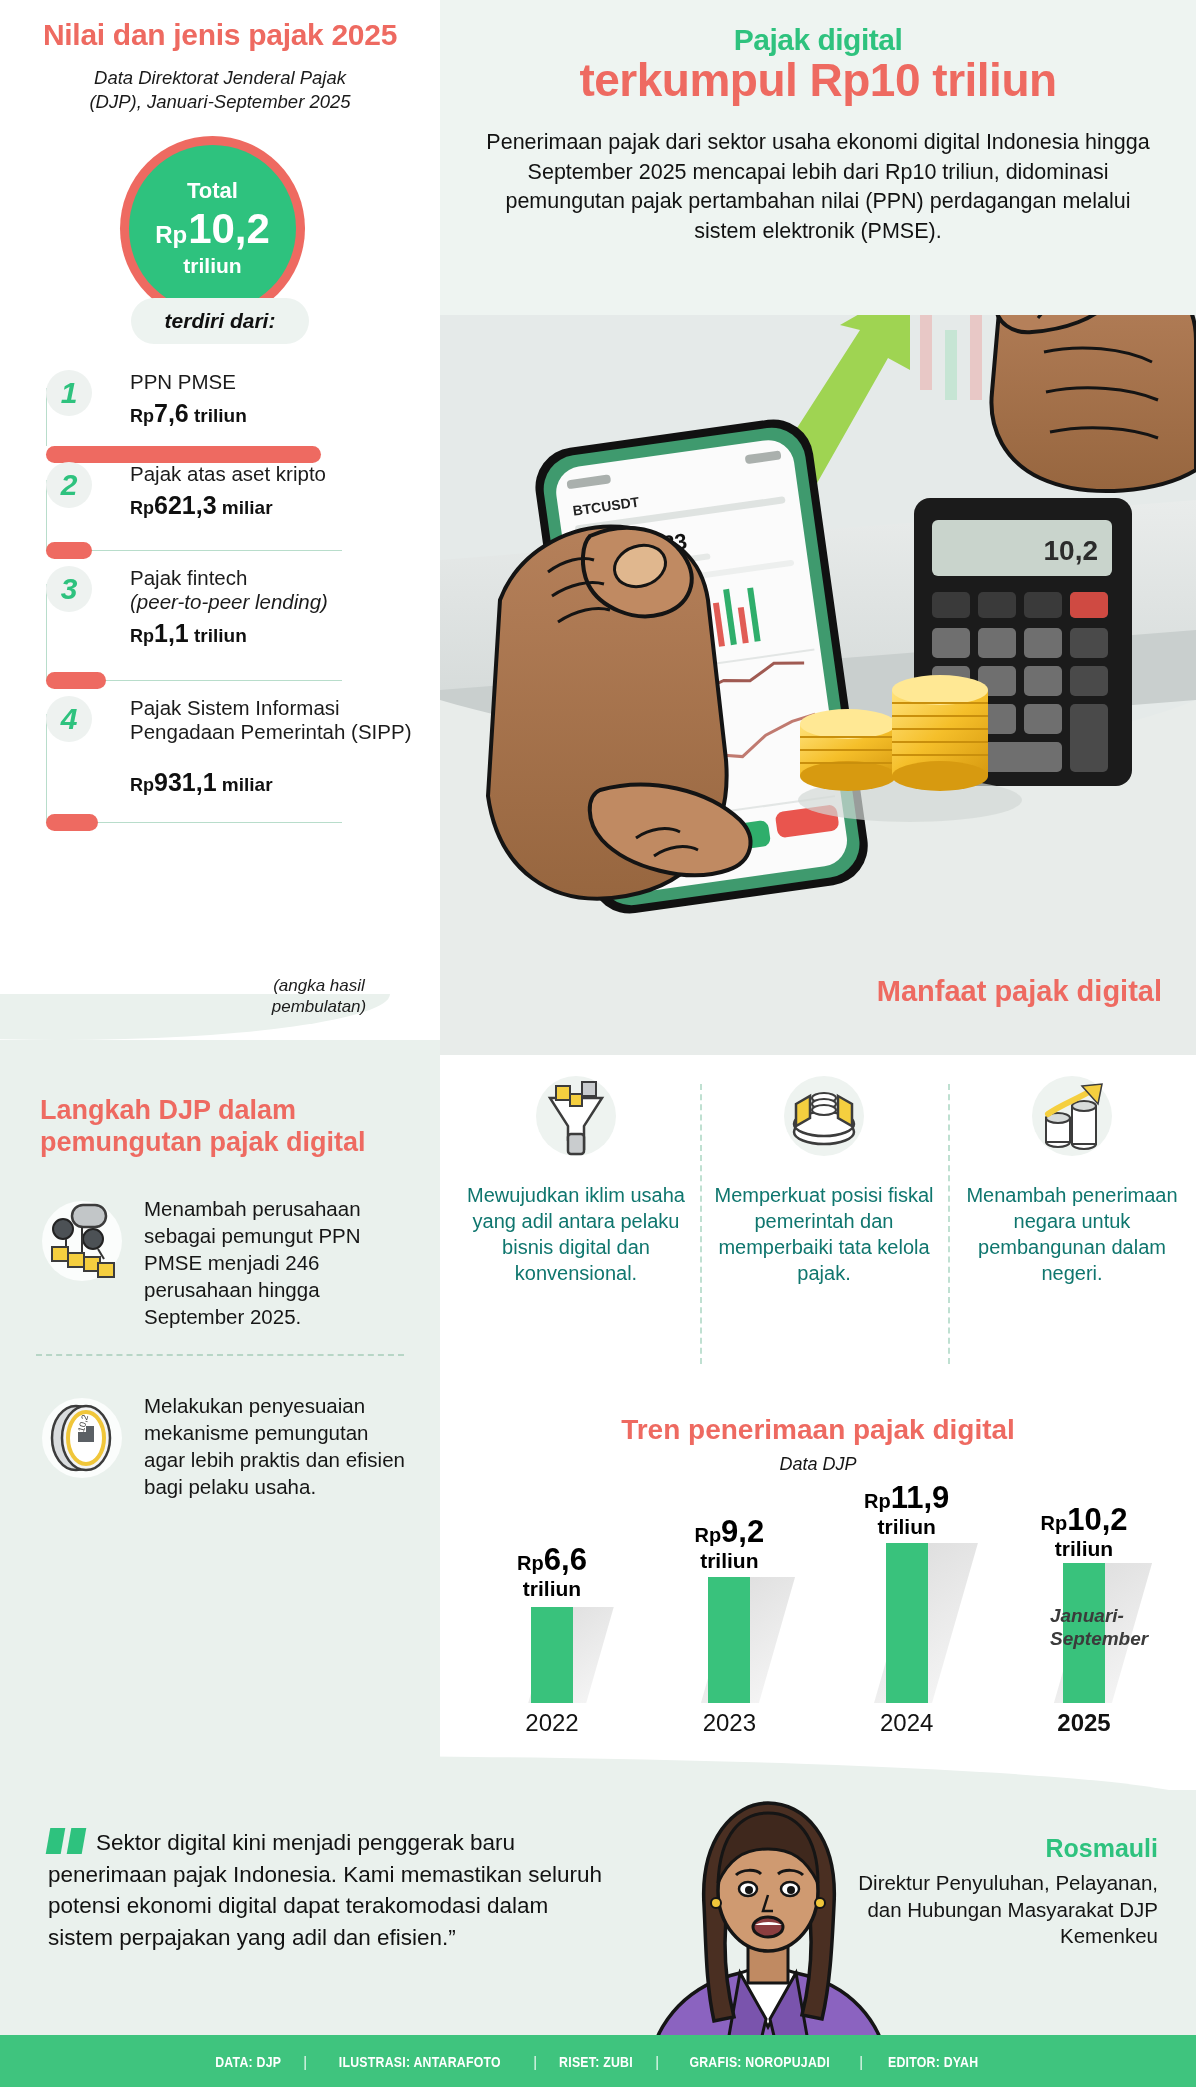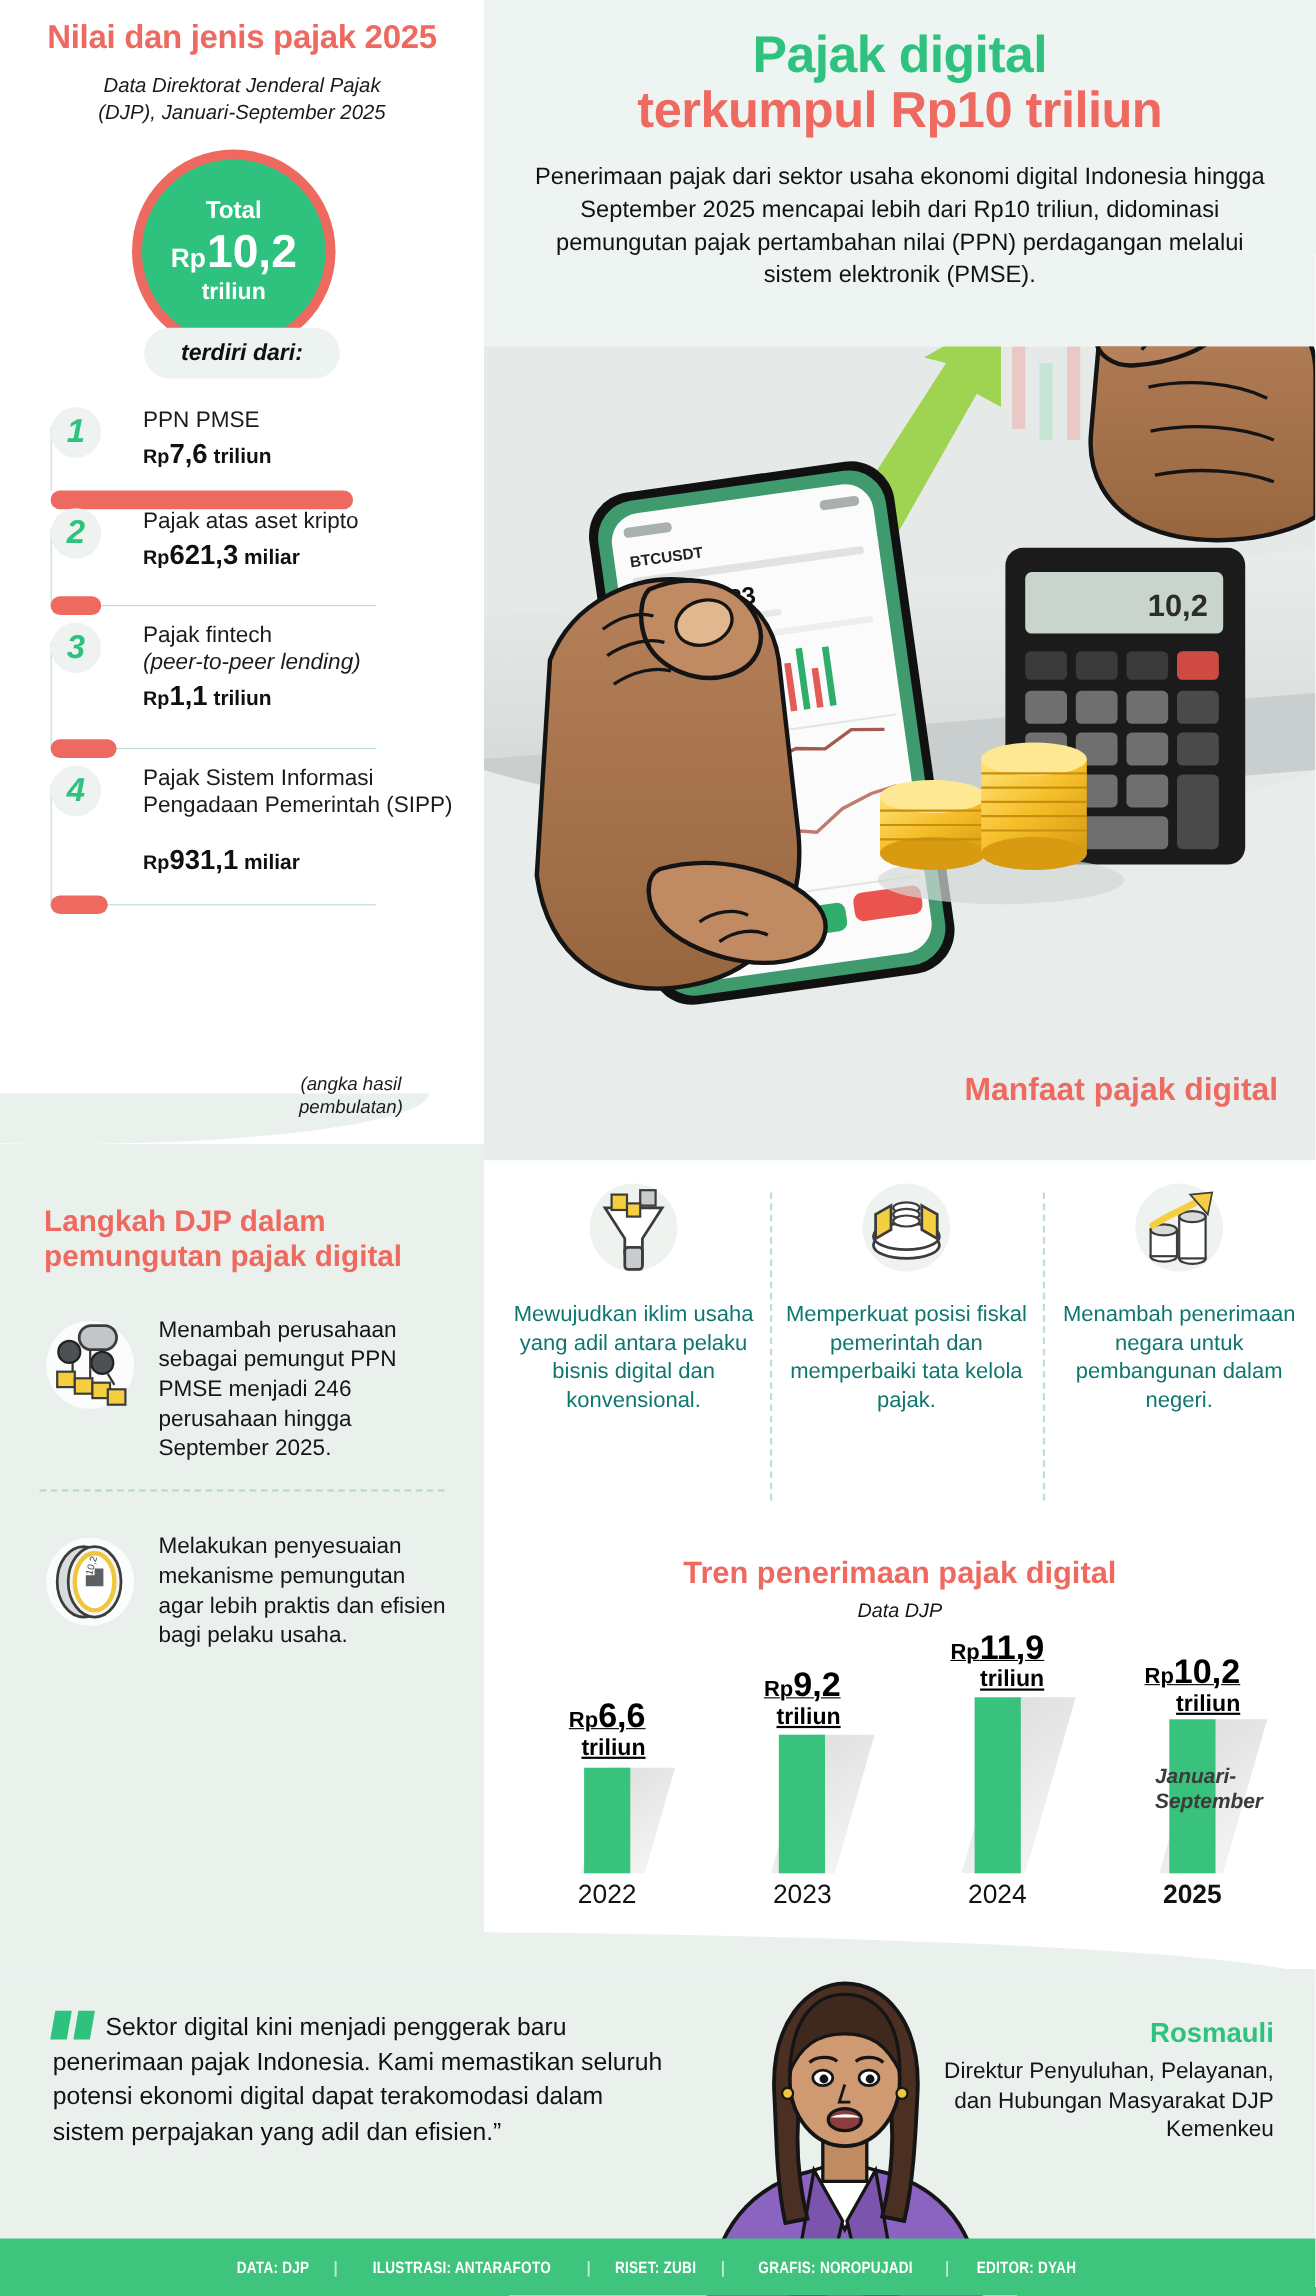--- a/index.html
+++ b/index.html
@@ -77,21 +77,21 @@
     position:absolute; right:36px; top:975px; width:170px; text-align:center;
     font-style:italic; font-size:17px; line-height:1.25; color:#1b1b1b;
   }
 
   
   .right-head{
     position:absolute; left:440px; top:0; width:756px; height:400px;
     background:#eef4f1;
   }
   .headline{ text-align:center; padding-top:24px; line-height:1.08; }
-  .headline .l1{ color:#2ec27e; font-weight:bold; font-size:47px; letter-spacing:-0.5px; }
+  .headline .l1{ color:#2ec27e; font-weight:bold; font-size:30px; letter-spacing:-0.5px; }
   .headline .l2{ color:#ee6a61; font-weight:bold; font-size:46px; letter-spacing:-0.5px; }
   .lead{
     margin:22px 40px 0; text-align:center; font-size:21.5px; line-height:1.38;
     color:#121212;
   }
 
   
   .illus{
     position:absolute; left:440px; top:0; width:756px; height:1055px;
     overflow:hidden; z-index:1;
@@ -145,22 +145,22 @@
     text-align:center; color:#ee6a61; font-weight:bold; font-size:28px; padding-top:14px;
   }
   .trend-sub{ text-align:center; font-style:italic; font-size:18px; margin-top:8px; color:#151515; }
   .chart{
     position:relative; margin:22px 42px 0; height:240px;
     display:flex; align-items:flex-end; justify-content:space-between;
   }
   .col{ position:relative; width:140px; height:240px; display:flex; flex-direction:column;
         align-items:center; justify-content:flex-end; }
   .col-val{
-    position:absolute; left:50%; transform:translateX(-50%); text-align:right;
-    font-weight:bold; line-height:1.02; white-space:nowrap;text-decoration:underline;
+    position:absolute; left:50%; transform:translateX(-50%); text-align:center;
+    font-weight:bold; line-height:1.02; white-space:nowrap;
   }
   .col-val .rp{ font-size:20px; }
   .col-val .big{ font-size:31px; }
   .col-val .unit{ display:block; font-size:21px; margin-top:2px; }
   .bar-shadow{
     position:absolute; bottom:34px; width:58px; background:linear-gradient(135deg,#d9d9d9,#f2f2f2);
     left:50%; margin-left:-10px; opacity:.85; transform:skewX(-16deg);
   }
   .bar-col{ position:absolute; bottom:34px; width:42px; background:#39c27c; left:50%; margin-left:-21px; }
   .col-year{ position:absolute; bottom:0; left:0; right:0; text-align:center; font-size:24px; color:#121212; }

